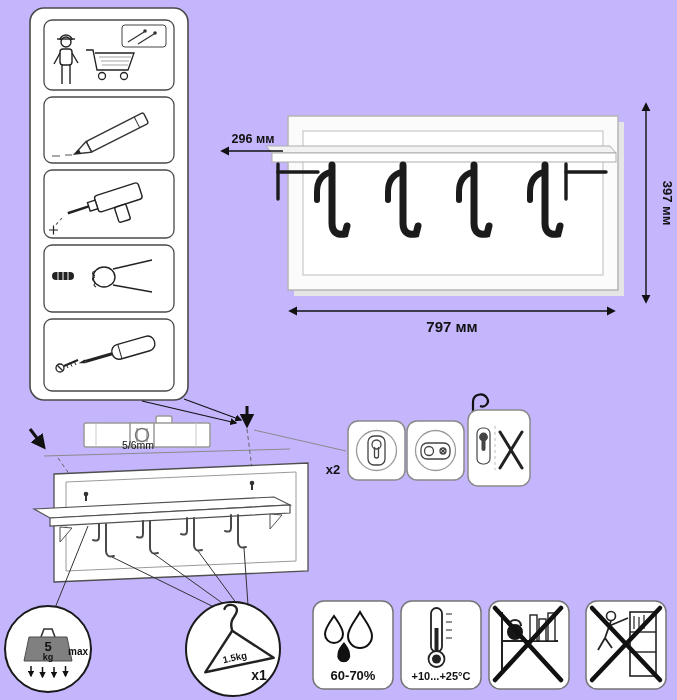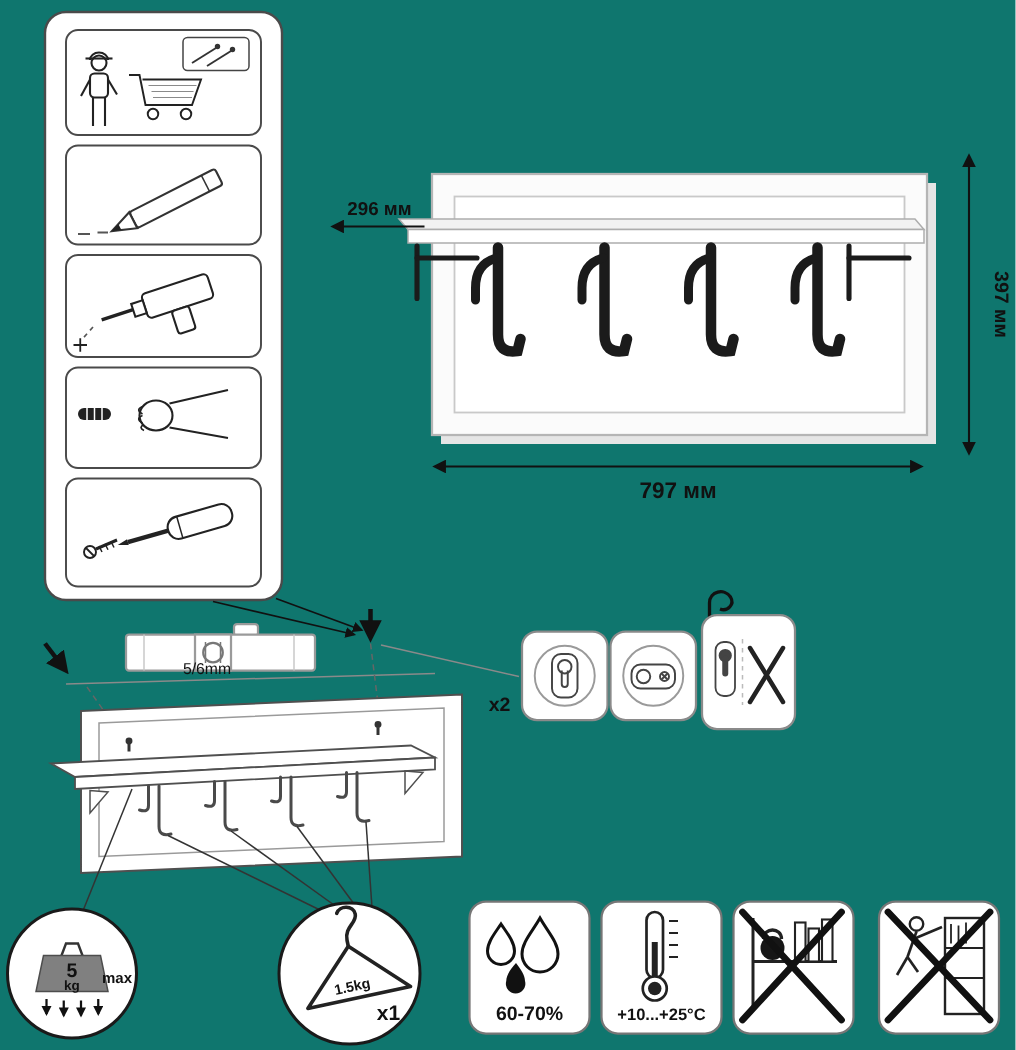--- a/index.html
+++ b/index.html
@@ -1,16 +1,16 @@
 <!DOCTYPE html>
 <html><head>
 <meta charset="utf-8">
 <style>
   html,body{margin:0;padding:0;background:#fff;}
-  .stage{position:relative;width:677px;height:700px;background:#0f766e;overflow:hidden;
+  .stage{position:relative;width:677px;height:700px;background:#c4b5fd;overflow:hidden;
          font-family:"Liberation Sans", sans-serif;}
   svg{display:block;}
   svg text{font-family:"Liberation Sans", sans-serif;fill:#111;}
 </style>
 </head>
 <body>
 
 <div class="stage">
 <svg width="677" height="700" viewBox="0 0 677 700" xmlns="http://www.w3.org/2000/svg">
   <defs>

